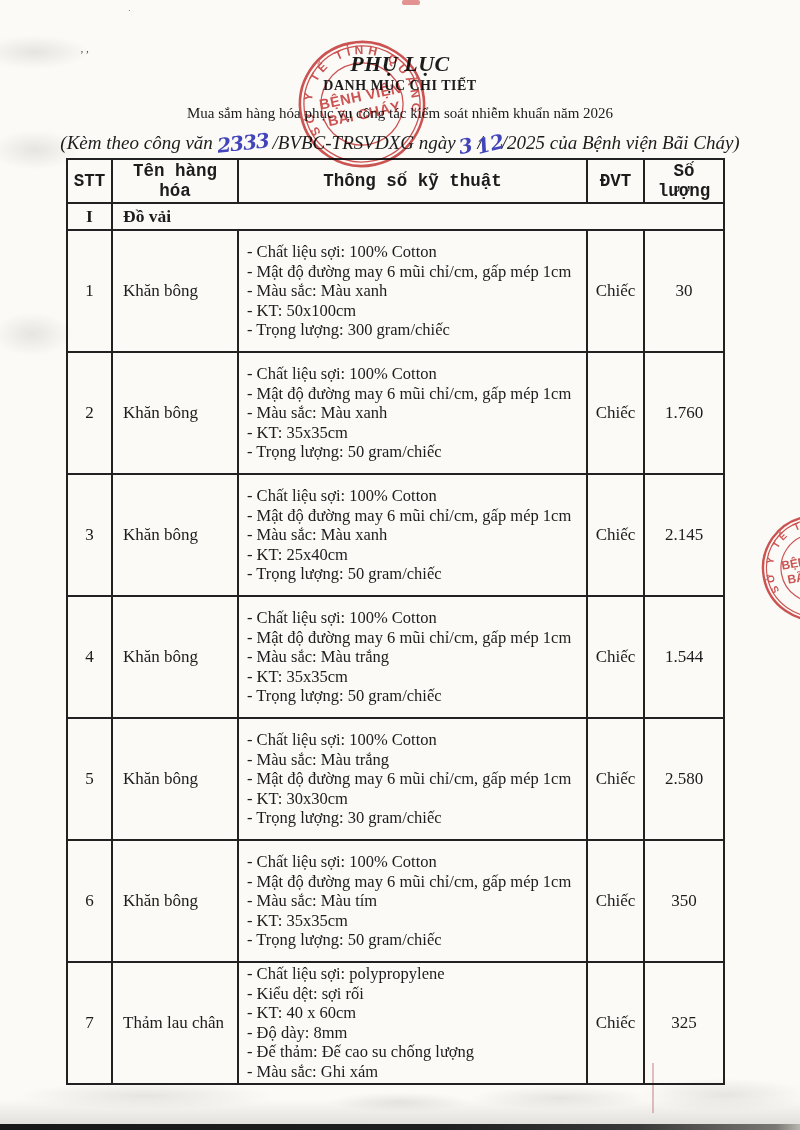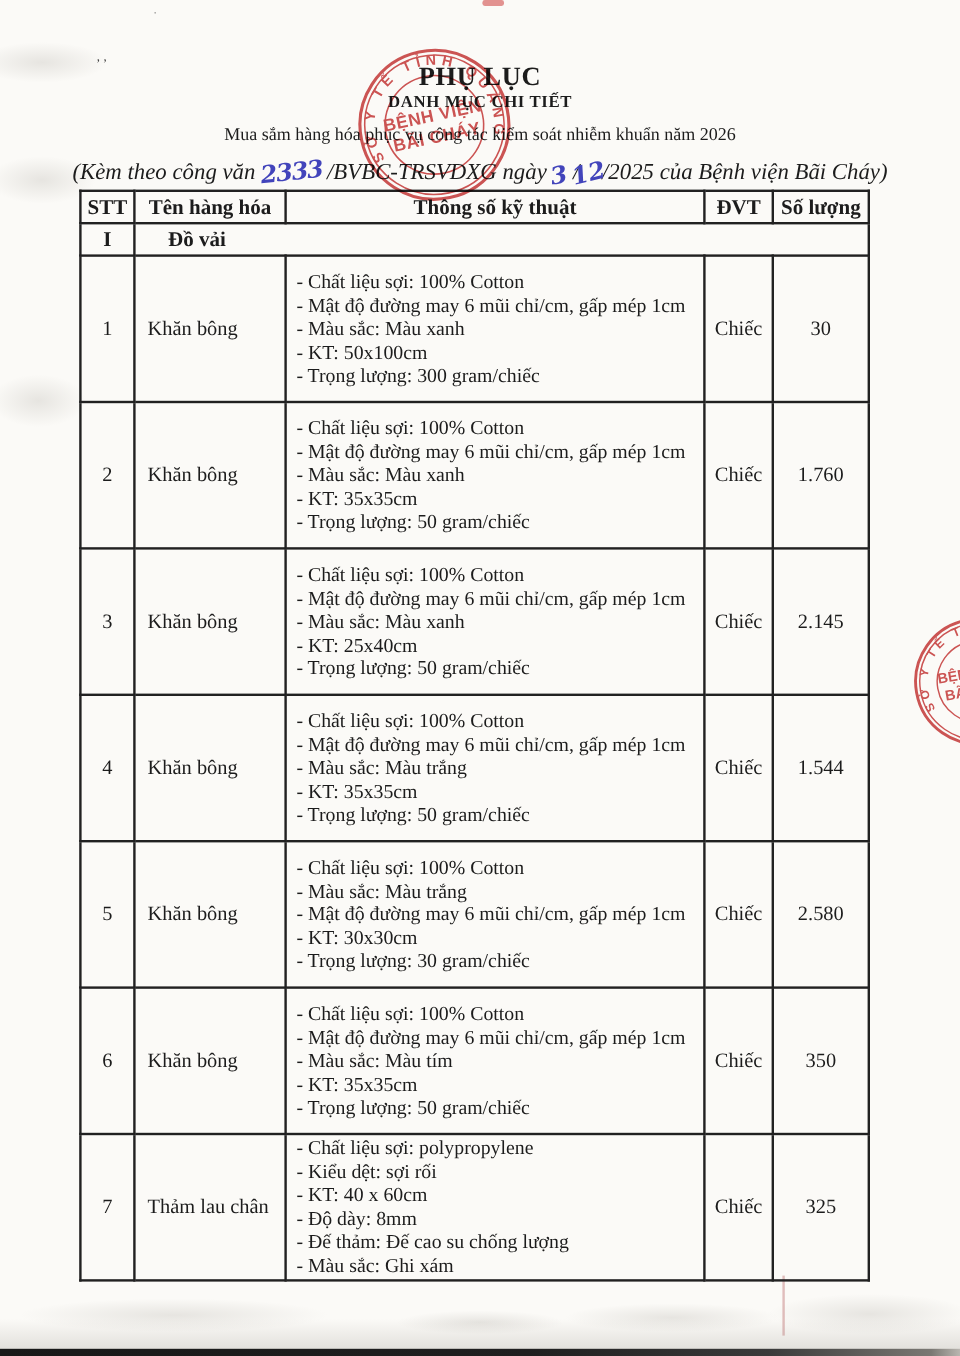--- a/index.html
+++ b/index.html
@@ -4,44 +4,44 @@
 <style>
   html,body{margin:0;padding:0;}
   body{
     width:800px;height:1130px;position:relative;overflow:hidden;
     background:#fbfaf7;
     font-family:"Liberation Serif","DejaVu Serif",serif;
     color:#1c1c1c;
   }
   
   .title1{position:absolute;top:51px;left:0;width:100%;text-align:center;
-    font-size:22px;font-weight:bold;letter-spacing:.5px;}
+    font-size:22px;font-weight:bold;letter-spacing:.5px;font-style:italic;}
   .title2{position:absolute;top:78px;left:0;width:100%;text-align:center;
     font-size:14px;font-weight:bold;letter-spacing:.5px;}
   .subtitle{position:absolute;top:105px;left:0;width:100%;text-align:center;
     font-size:15px;}
   .refline{position:absolute;top:130px;left:0;width:100%;text-align:center;
     font-size:19px;font-style:italic;white-space:nowrap;}
   .refline span{display:inline-block;}
   .refline .gap-r{margin-right:4px;}
   .hw{color:#4244bb;font-family:"DejaVu Serif","Liberation Serif",serif;
     font-style:italic;font-weight:bold;font-size:20px;}
   .hw-num{transform:rotate(-6deg) translateY(1px);margin:0 4px 0 0;letter-spacing:-1px;}
   .hw-day{transform:rotate(-10deg) translateY(4px);margin:0 6px 0 2px;}
   .hw-month{margin-left:-7px;margin-right:-2px;transform:rotate(-14deg) translateY(2px);}
   
   table.doc{position:absolute;left:66px;top:158px;width:657px;
     border-collapse:collapse;table-layout:fixed;
     border:2.5px solid #1b1b1b;}
   table.doc td,table.doc th{border:2px solid #212121;overflow:hidden;}
   th{font-size:17.5px;font-weight:bold;text-align:center;padding:1px 0;}
-  tr.hdr{height:27px;}
+  tr.hdr{height:27px;font-family:Liberation Mono, monospace;}
   tr.sec{height:27px;}
   .sec-stt{text-align:center;font-weight:bold;font-size:17.5px;}
-  .sec-name{font-weight:bold;font-size:17.5px;padding-left:27px;text-align:left;}
+  .sec-name{font-weight:bold;font-size:17.5px;padding-left:10px;text-align:left;}
   .c-stt{text-align:center;font-size:17px;vertical-align:middle;}
   .c-name{font-size:17px;padding-left:10px;vertical-align:middle;text-align:left;}
   .c-specs{font-size:16.5px;line-height:19.6px;padding:1px 10px 1px 8px;
     vertical-align:middle;text-align:left;}
   .c-dvt,.c-qty{text-align:center;font-size:17px;vertical-align:middle;}
   
   .stamp{position:absolute;mix-blend-mode:multiply;opacity:.84;}
   .stamp-main{left:292px;top:34px;transform:rotate(-12deg);}
   .stamp-side{left:745px;top:498px;transform:rotate(-10deg);}
   .ring-text{font-size:12px;font-weight:bold;letter-spacing:2px;

